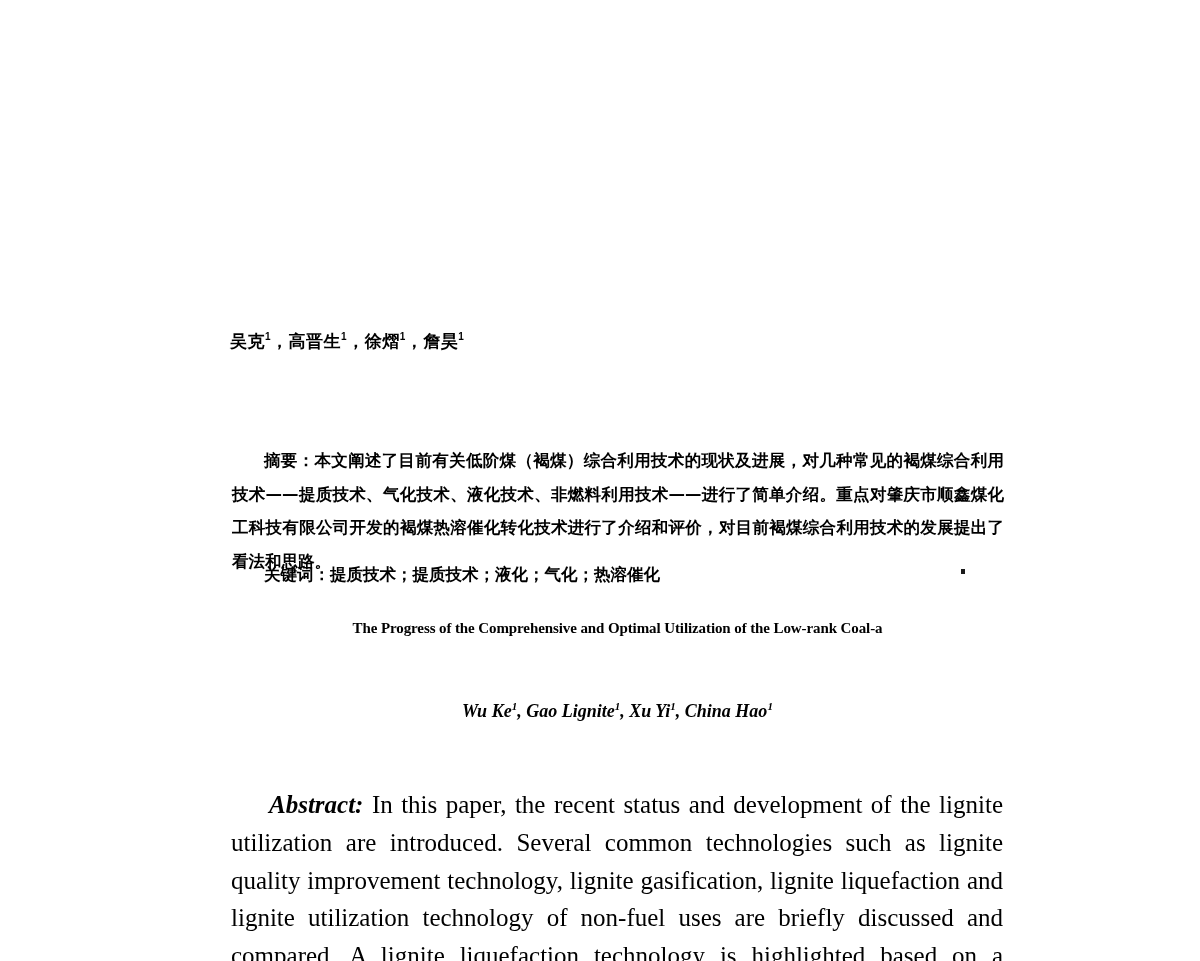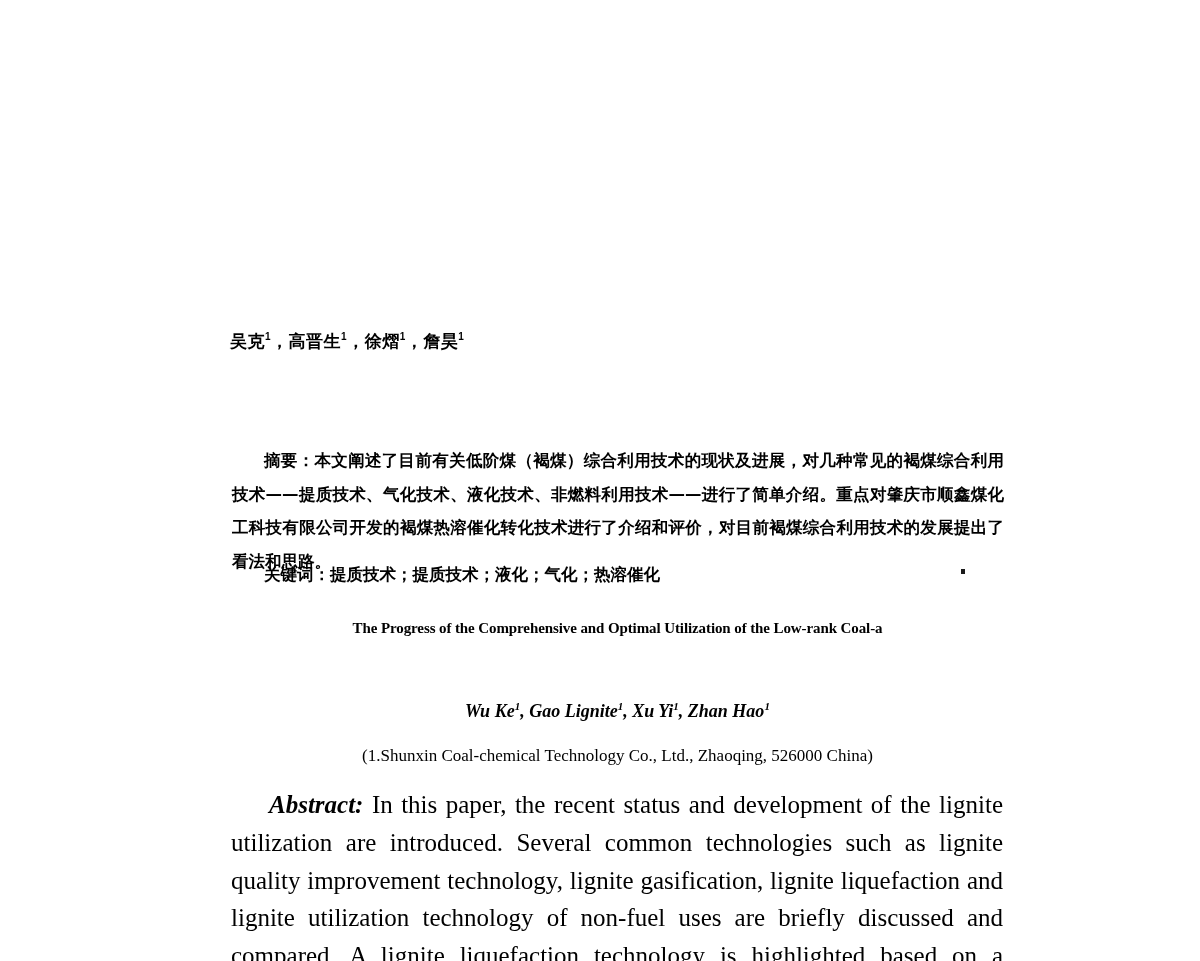--- a/index.html
+++ b/index.html
@@ -186,22 +186,21 @@
     <span>关键词：</span><span>提质技术；提质技术；液化；气化；热溶催化</span>
   </div>
 
   <div class="speck"></div>
 
   <div class="en-title">
     <div>The Progress of the Comprehensive and Optimal Utilization of the Low-rank Coal-a</div>
   </div>
 
   <div class="en-authors">
-    <span>Wu Ke</span><sup>1</sup><span>, </span><span>Gao Lignite</span><sup>1</sup><span>, </span><span>Xu Yi</span><sup>1</sup><span>, </span><span>Zhan Hao</span><sup>1</sup>
-  </div>
-
-  <div class="en-affil">(1.Shunxin Coal-chemical Technology Co., Ltd., Zhaoqing, 526000 China)</div>
+    <span>Wu Ke</span><sup>1</sup><span>, </span><span>Gao Lignite</span><sup>1</sup><span>, </span><span>Xu Yi</span><sup>1</sup><span>, </span><span>China Hao</span><sup>1</sup>
+  </div>
+
 
   <div class="en-abstract">
     <span class="lead">Abstract:</span><span>&nbsp;</span><span>In this paper, the recent status and development of the lignite utilization are introduced. Several common technologies such as lignite quality improvement technology, lignite gasification, lignite liquefaction and lignite utilization technology of non-fuel uses are briefly discussed and compared. A lignite liquefaction technology is highlighted based on a thermal dissolving and</span>
   </div>
 
 </div>
 
 </body></html>

